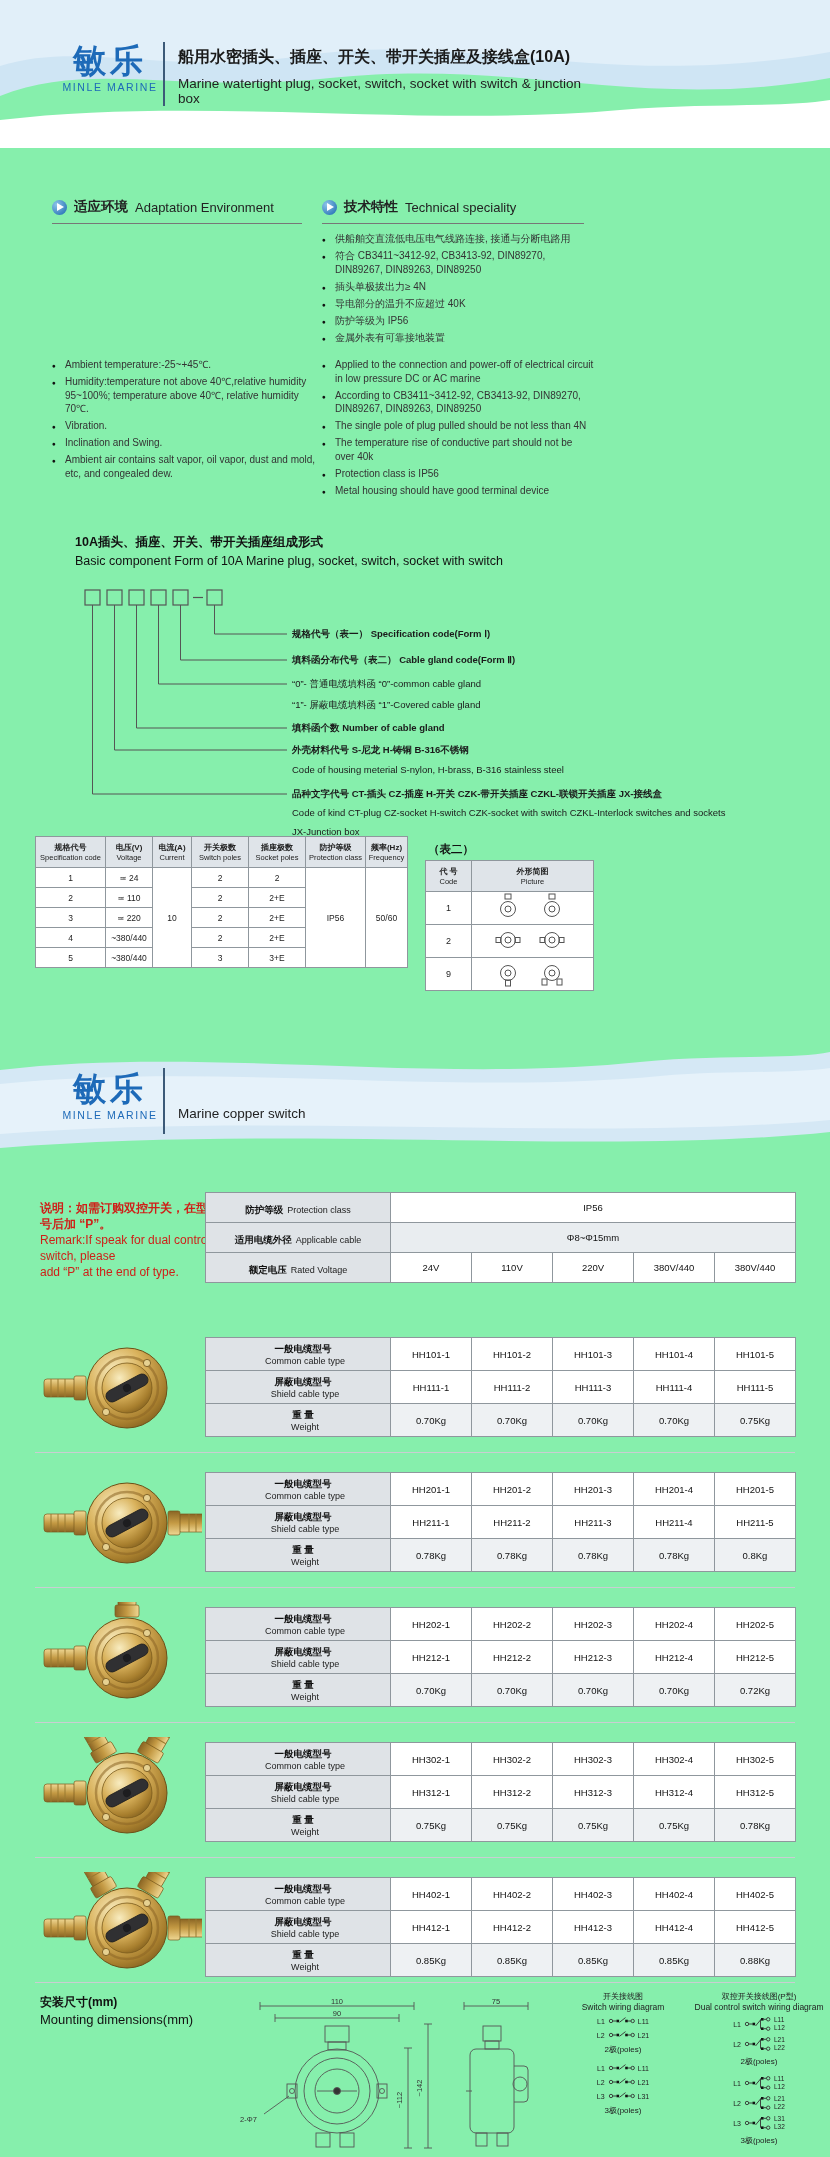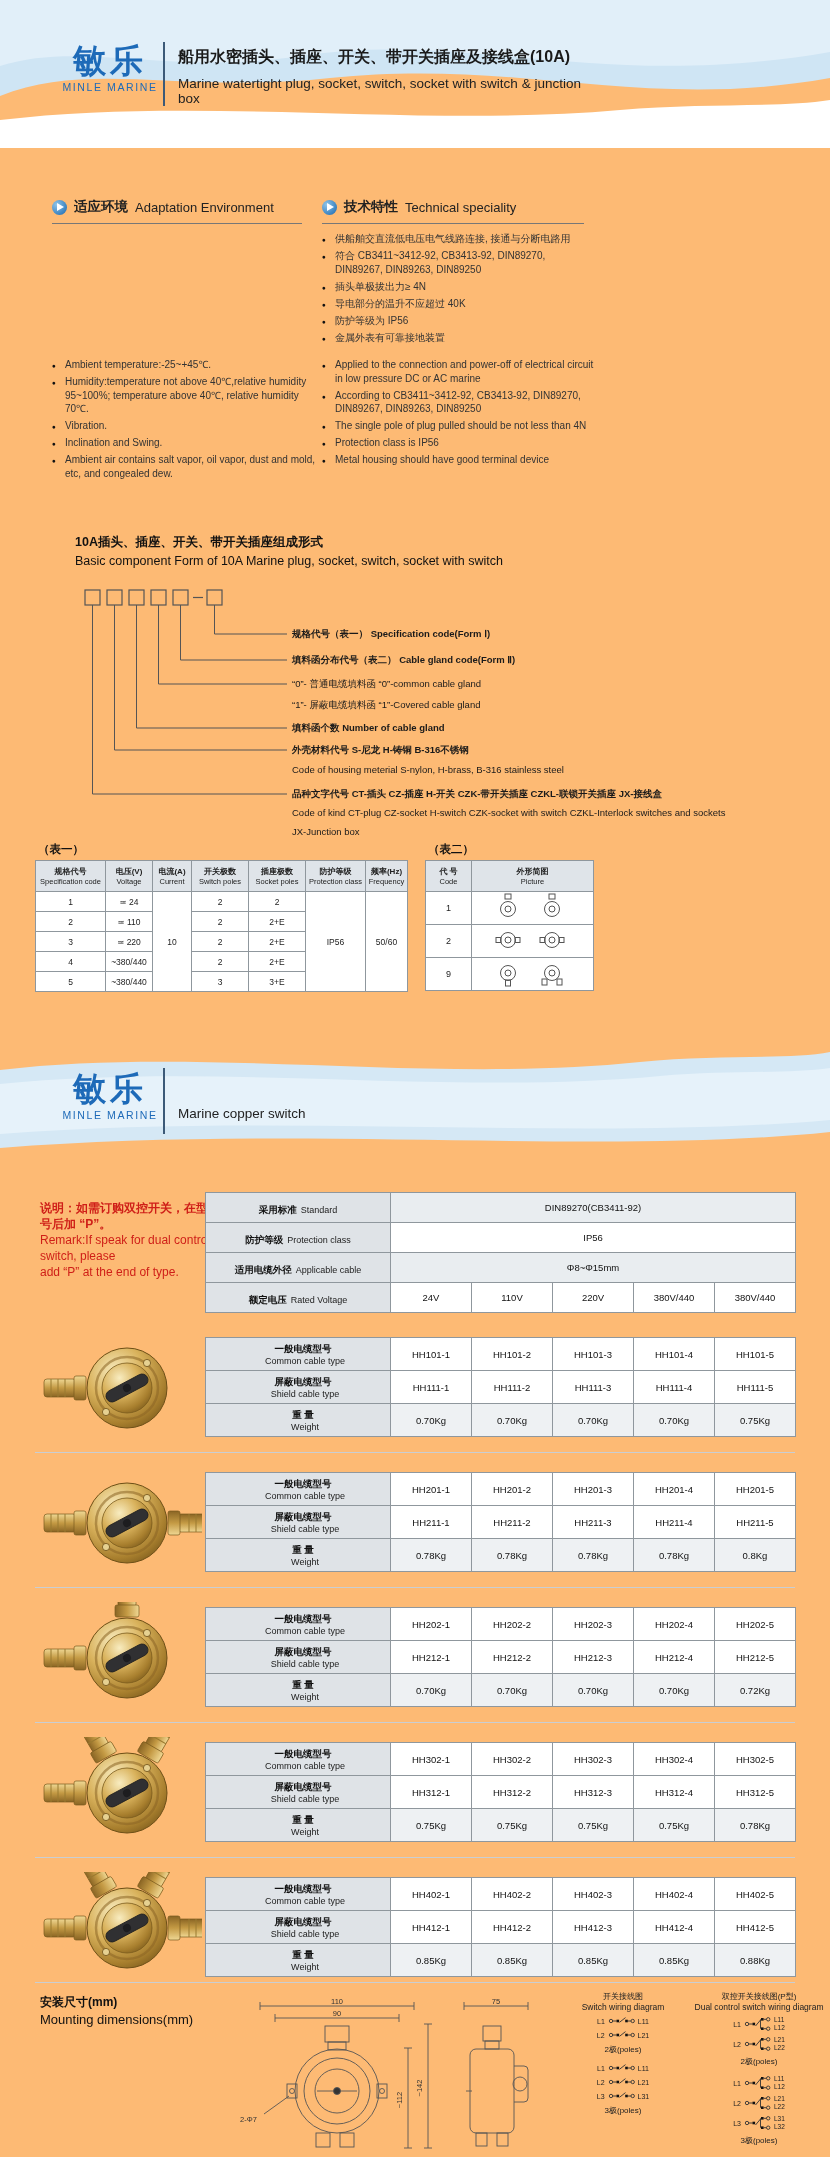--- a/index.html
+++ b/index.html
@@ -1,16 +1,16 @@
 <!DOCTYPE html>
 <html><head>
 <meta charset="utf-8">
 <style>
   html,body{margin:0;padding:0;background:#e8e8e8}
-  #page{position:relative;width:830px;height:2157px;margin:0 auto;background:#fdba74;
+  #page{position:relative;width:830px;height:2157px;margin:0 auto;background:#86efac;
         font-family:"Liberation Sans",sans-serif;color:#222;overflow:hidden}
   .abs{position:absolute}
   
   .waveband{position:absolute;left:0;width:830px;pointer-events:none}
   
   .logo-cn{font-size:33px;font-weight:bold;color:#1d6ab8;letter-spacing:4px;line-height:1;font-family:"Liberation Sans",sans-serif}
   .logo-en{font-size:10.5px;font-weight:normal;color:#1d6ab8;letter-spacing:1.6px;margin-top:4px}
   .vdiv{position:absolute;width:2px;background:#3c5a78}
   .t-cn{font-size:16px;font-weight:bold;color:#1a1a1a}
   .t-en{font-size:13.5px;color:#222}
@@ -168,20 +168,21 @@
     <li>符合 CB3411~3412-92, CB3413-92, DIN89270, DIN89267, DIN89263, DIN89250</li>
     <li>插头单极拔出力≥ 4N</li>
     <li>导电部分的温升不应超过 40K</li>
     <li>防护等级为 IP56</li>
     <li>金属外表有可靠接地装置</li>
   </ul>
   <ul class="blist" style="left:322px;top:358px;width:272px">
     <li>Applied to the connection and power-off of electrical circuit in low pressure DC or AC marine</li>
     <li>According to CB3411~3412-92, CB3413-92, DIN89270, DIN89267, DIN89263, DIN89250</li>
     <li>The single pole of plug pulled should be not less than 4N</li>
+    <li>The temperature rise of conductive part should not be over 40k</li>
     <li>Protection class is IP56</li>
     <li>Metal housing should have good terminal device</li>
   </ul>
 
   <div class="ctitle" style="left:75px;top:534px">10A插头、插座、开关、带开关插座组成形式</div>
   <div class="ctitle2" style="left:75px;top:554px">Basic component Form of 10A Marine plug, socket, switch, socket with switch</div>
   <svg class="abs" style="left:35px;top:580px" width="560" height="260">
     <g fill="none" stroke="#555" stroke-width="1.2">
       <rect x="50" y="10" width="15" height="15"></rect>
         <rect x="72" y="10" width="15" height="15"></rect>
@@ -205,21 +206,21 @@
   <div class="clabel" style="left:292px;top:678px">“0”- 普通电缆填料函  “0”-common cable gland</div>
   <div class="clabel" style="left:292px;top:699px">“1”- 屏蔽电缆填料函  “1”-Covered cable gland</div>
   <div class="clabel" style="left:292px;top:722px"><b>填料函个数  Number of cable gland</b></div>
   <div class="clabel" style="left:292px;top:744px"><b>外壳材料代号  S-尼龙  H-铸铜  B-316不锈钢</b></div>
   <div class="clabel" style="left:292px;top:764px">Code of housing meterial S-nylon, H-brass, B-316 stainless steel</div>
   <div class="clabel" style="left:292px;top:788px"><b>品种文字代号  CT-插头  CZ-插座  H-开关  CZK-带开关插座  CZKL-联锁开关插座  JX-接线盒</b></div>
   <div class="clabel" style="left:292px;top:807px">Code of kind CT-plug CZ-socket H-switch CZK-socket with switch CZKL-Interlock switches and sockets</div>
   <div class="clabel" style="left:292px;top:826px">JX-Junction box</div>
 
   <div class="cap" style="left:38px;top:842px">（表一）</div>
-  <table class="grid f1" style="left:35px;top:860px;width:372px">
+  <table class="grid f1" style="left:35px;top:836px;width:372px">
     <colgroup>
         <col style="width:70px">
         <col style="width:47px">
         <col style="width:39px">
         <col style="width:57px">
         <col style="width:57px">
         <col style="width:60px">
         <col style="width:42px">
       </colgroup>
     <tbody>
@@ -377,24 +378,20 @@
   <table class="grid spec" style="left:205px;top:1192px;width:590px">
     <colgroup>
         <col style="width:185px">
         <col style="width:81px">
         <col style="width:81px">
         <col style="width:81px">
         <col style="width:81px">
         <col style="width:81px">
       </colgroup>
     <tbody>
-        <tr style="height:30px" class="rowalt">
-      <th><span class="lcn">采用标准</span><span class="len">Standard</span></th>
-      <td colspan="5">DIN89270(CB3411-92)</td>
-    </tr>
     <tr style="height:30px">
       <th><span class="lcn">防护等级</span><span class="len">Protection class</span></th>
       <td colspan="5">IP56</td>
     </tr>
     <tr style="height:30px" class="rowalt">
       <th><span class="lcn">适用电缆外径</span><span class="len">Applicable cable</span></th>
       <td colspan="5">Φ8~Φ15mm</td>
     </tr>
     <tr style="height:30px">
       <th><span class="lcn">额定电压</span><span class="len">Rated Voltage</span></th>

